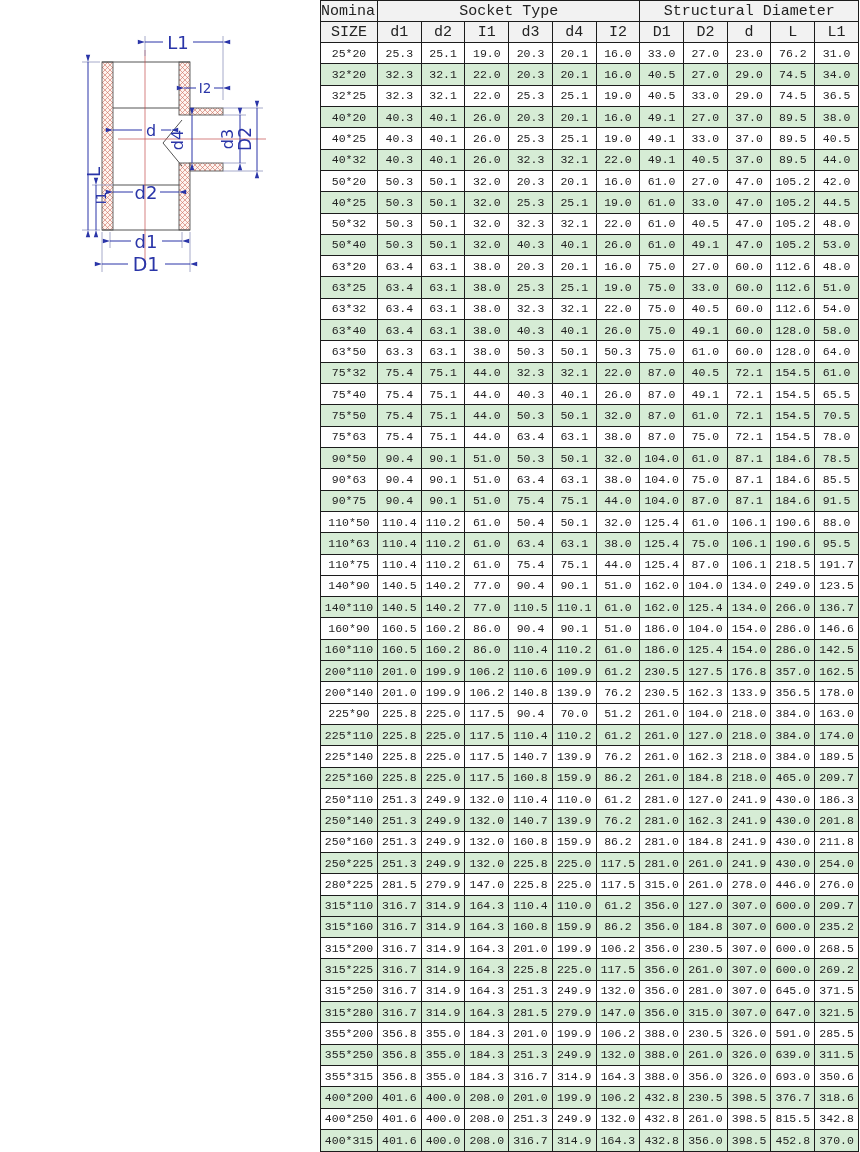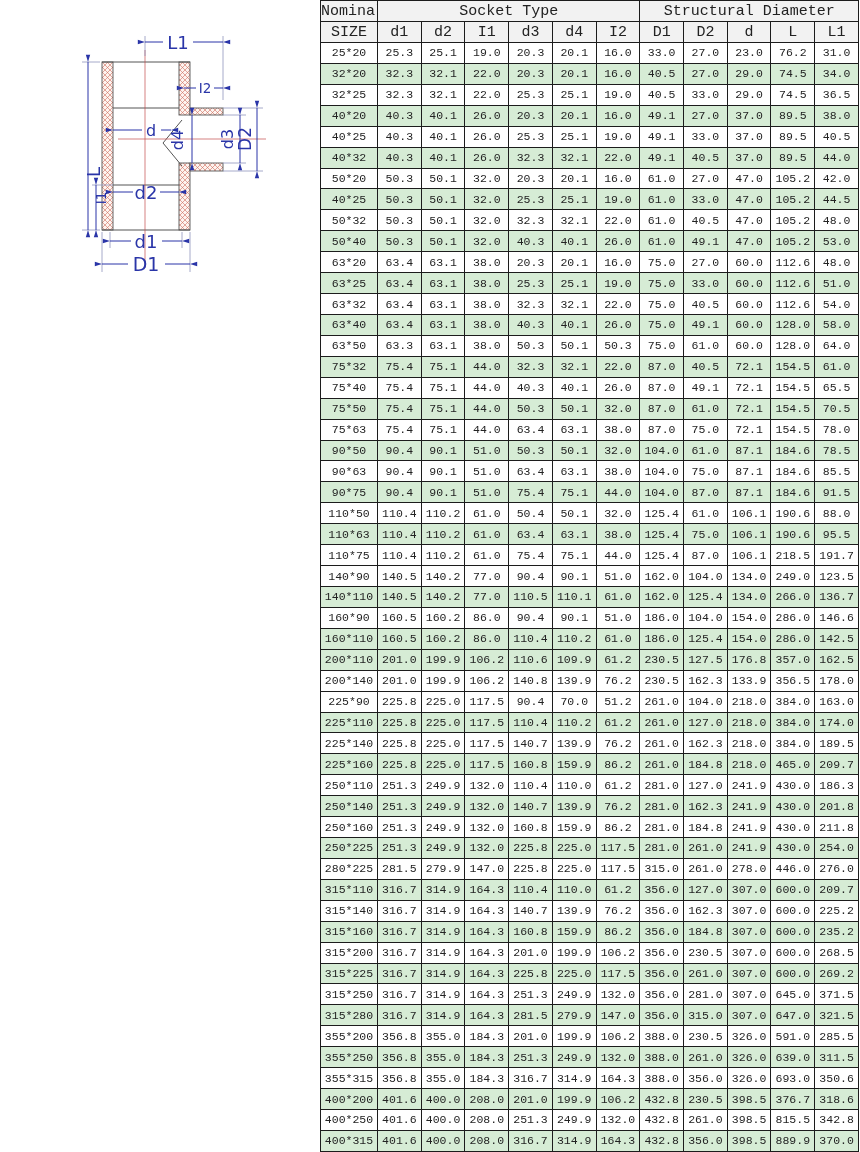--- a/index.html
+++ b/index.html
@@ -735,34 +735,20 @@
           <td>164.3</td>
           <td>110.4</td>
           <td>110.0</td>
           <td>61.2</td>
           <td>356.0</td>
           <td>127.0</td>
           <td>307.0</td>
           <td>600.0</td>
           <td>209.7</td>
         </tr>
-        <tr>
-          <td>315*140</td>
-          <td>316.7</td>
-          <td>314.9</td>
-          <td>164.3</td>
-          <td>140.7</td>
-          <td>139.9</td>
-          <td>76.2</td>
-          <td>356.0</td>
-          <td>162.3</td>
-          <td>307.0</td>
-          <td>600.0</td>
-          <td>225.2</td>
-        </tr>
         <tr class="alt">
           <td>315*160</td>
           <td>316.7</td>
           <td>314.9</td>
           <td>164.3</td>
           <td>160.8</td>
           <td>159.9</td>
           <td>86.2</td>
           <td>356.0</td>
           <td>184.8</td>
@@ -900,18 +886,18 @@
           <td>400*315</td>
           <td>401.6</td>
           <td>400.0</td>
           <td>208.0</td>
           <td>316.7</td>
           <td>314.9</td>
           <td>164.3</td>
           <td>432.8</td>
           <td>356.0</td>
           <td>398.5</td>
-          <td>889.9</td>
+          <td>452.8</td>
           <td>370.0</td>
         </tr>
       </tbody>
   </table>
 </div>
 
 </body></html>

